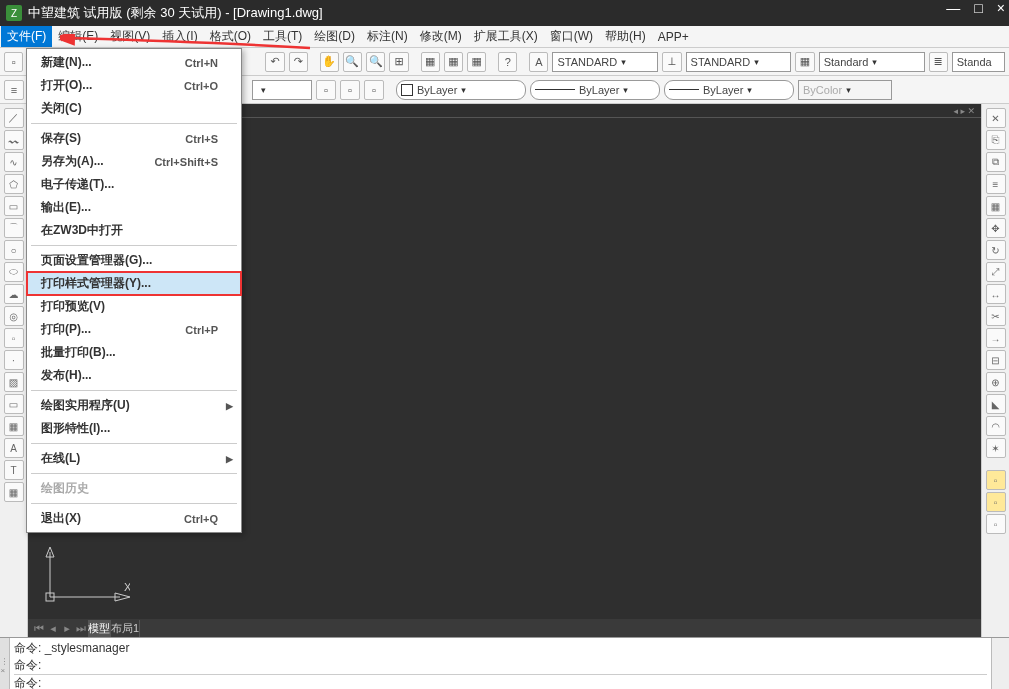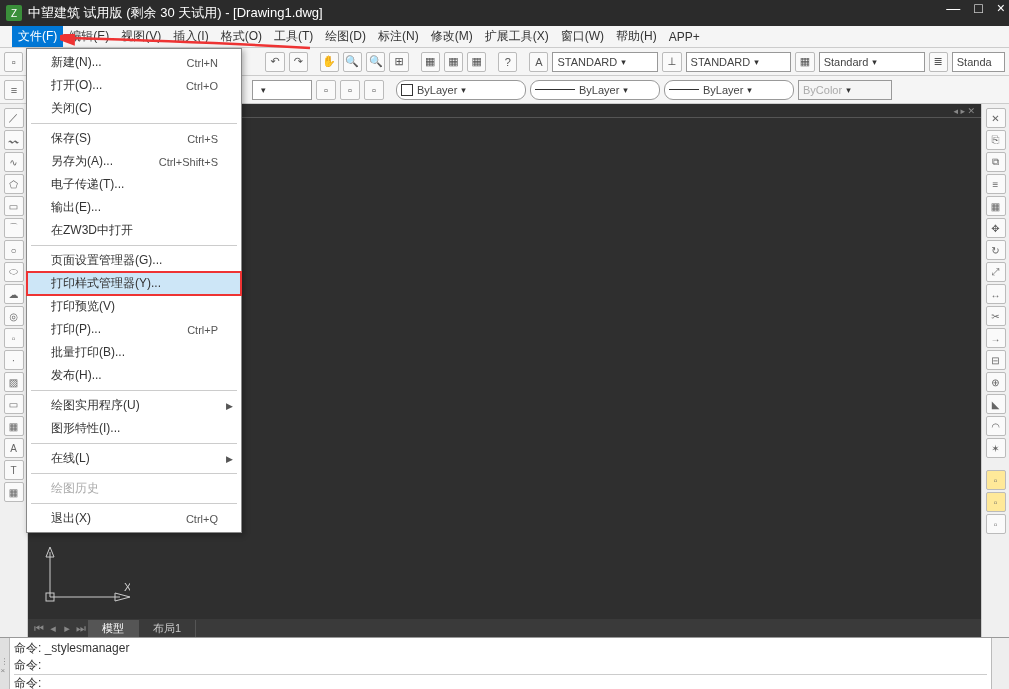--- a/index.html
+++ b/index.html
@@ -4,21 +4,21 @@
 <style>
 * { box-sizing: border-box; margin: 0; padding: 0; font-family: "Microsoft YaHei", sans-serif; }
 body { width: 1009px; height: 689px; background: #f0f0f0; overflow: hidden; font-size: 12px; }
 
 .titlebar { height: 26px; background: #2b2b2b; color: #fff; display: flex; align-items: center; padding: 0 6px; position: relative; }
 .titlebar .logo { width: 16px; height: 16px; background: #3a8f3a; border-radius: 2px; margin-right: 6px; display:inline-flex;align-items:center;justify-content:center;font-size:10px;}
 .titlebar .title { font-size: 13px; }
 .winbtns { position: absolute; right: 4px; top: 0; display: flex; gap: 14px; color:#fff; font-size:14px; }
 .winbtn { cursor: pointer; }
 
-.menubar { height: 22px; background: #f5f5f5; display: flex; align-items: center; padding-left: 12px; border-bottom: 1px solid #ccc; font-size: 12px; color:#333;}
+.menubar { height: 22px; background: #f5f5f5; display: flex; align-items: center; padding-left: 1px; border-bottom: 1px solid #ccc; font-size: 12px; color:#333;}
 .menuitem { padding: 2px 6px; cursor: pointer; }
 .menuitem.open { background: #0078d7; color: #fff; }
 
 .toolbar-row { height: 28px; background: #f5f5f5; border-bottom: 1px solid #ccc; display: flex; align-items: center; padding: 0 4px; gap: 4px; overflow:hidden;}
 .toolbar-row .btn { width: 20px; height: 20px; border: 1px solid #bbb; background: #fafafa; border-radius: 2px; display: inline-flex; align-items:center;justify-content:center; font-size:11px; color:#555;}
 .sep { width: 4px; }
 .combo { height: 20px; border: 1px solid #999; background: #fff; display: inline-flex; align-items:center; padding: 0 4px; font-size:11px; color:#444; position:relative;}
 .combo .dd { margin-left: 4px; color:#333; font-size:9px;}
 .combo.sm { width: 94px; }
 .combo.md { width: 130px; border-radius: 9px; }
@@ -33,32 +33,32 @@
 .right-tools .tbtn { width:20px;height:20px;border:1px solid #bbb;background:#fafafa;border-radius:2px;font-size:10px;color:#666;display:flex;align-items:center;justify-content:center;}
 
 .canvas-top { height:14px;background:#2f2f2f;color:#aaa;font-size:9px;text-align:right;padding-right:8px;border-bottom:1px solid #555;position:relative;}
 .canvas-top .navdots { position:absolute;right:6px;top:2px;color:#888;}
 .canvas-main { position:absolute;top:14px;left:0;right:0;bottom:18px; }
 .ucs { position:absolute; left:12px; bottom:12px; width:90px;height:60px; }
 .ucs-line { stroke:#ccc; stroke-width:1; fill:none;}
 .ucs-text { fill:#ccc; font-size:11px; }
 .canvas-tabs { position:absolute; bottom:0; left:0; right:0; height:18px; background:#3a3a3a; display:flex;align-items:center;color:#ccc;font-size:11px;padding-left:4px;}
 .canvas-tabs .navbtn { width:14px;text-align:center;color:#888;}
-.canvas-tab { padding:1px 14px;border-right:1px solid #555;}
+.canvas-tab { padding:1px 0;border-right:1px solid #555;}
 .canvas-tab.active { background:#555;color:#fff;}
 
 .cmdarea { height: 56px; background:#fff; border-top:1px solid #999; display:flex; }
 .cmdarea .handle { width:10px;background:#e0e0e0;border-right:1px solid #bbb;display:flex;align-items:center;justify-content:center;font-size:8px;color:#888;}
 .cmd-lines { flex:1; font-family:"SimSun",monospace; font-size:12px; padding:2px 4px; color:#333;}
 .cmd-input-row { height:18px; border-top:1px solid #ccc; display:flex;align-items:center;}
 .cmd-scrolls { width:18px;background:#eee;border-left:1px solid #bbb;display:flex;flex-direction:column;}
 
 
 .dropdown { position:absolute; left:26px; top:48px; width:216px; background:#fff; border:1px solid #888; box-shadow:2px 2px 6px rgba(0,0,0,0.3); z-index:100; padding:2px 0;}
-.dd-item { display:flex; align-items:center; padding:3px 10px 3px 24px; font-size:12px; color:#333; position:relative; cursor:pointer;}
+.dd-item { display:flex; align-items:center; padding:3px 10px 3px 14px; font-size:12px; color:#333; position:relative; cursor:pointer;font-weight:bold;}
 .dd-item.highlighted { background:#cde6f7; }
 .dd-item.redbox { outline:2px solid #e33; outline-offset:-1px;}
 .dd-item.disabled { color:#aaa; }
 .dd-sep { height:1px;background:#ccc;margin:3px 4px;}
 .dd-short { position:absolute; right:23px; color:#555; font-size:11px;}
 .dd-arrow { position:absolute; right:8px; font-size:9px; color:#555;}
 
 .red-arrow-svg { position:absolute; left:60px; top:34px; z-index:50; pointer-events:none;}
 
 .combo.disabled { color:#aaa; background:#f5f5f5;}

